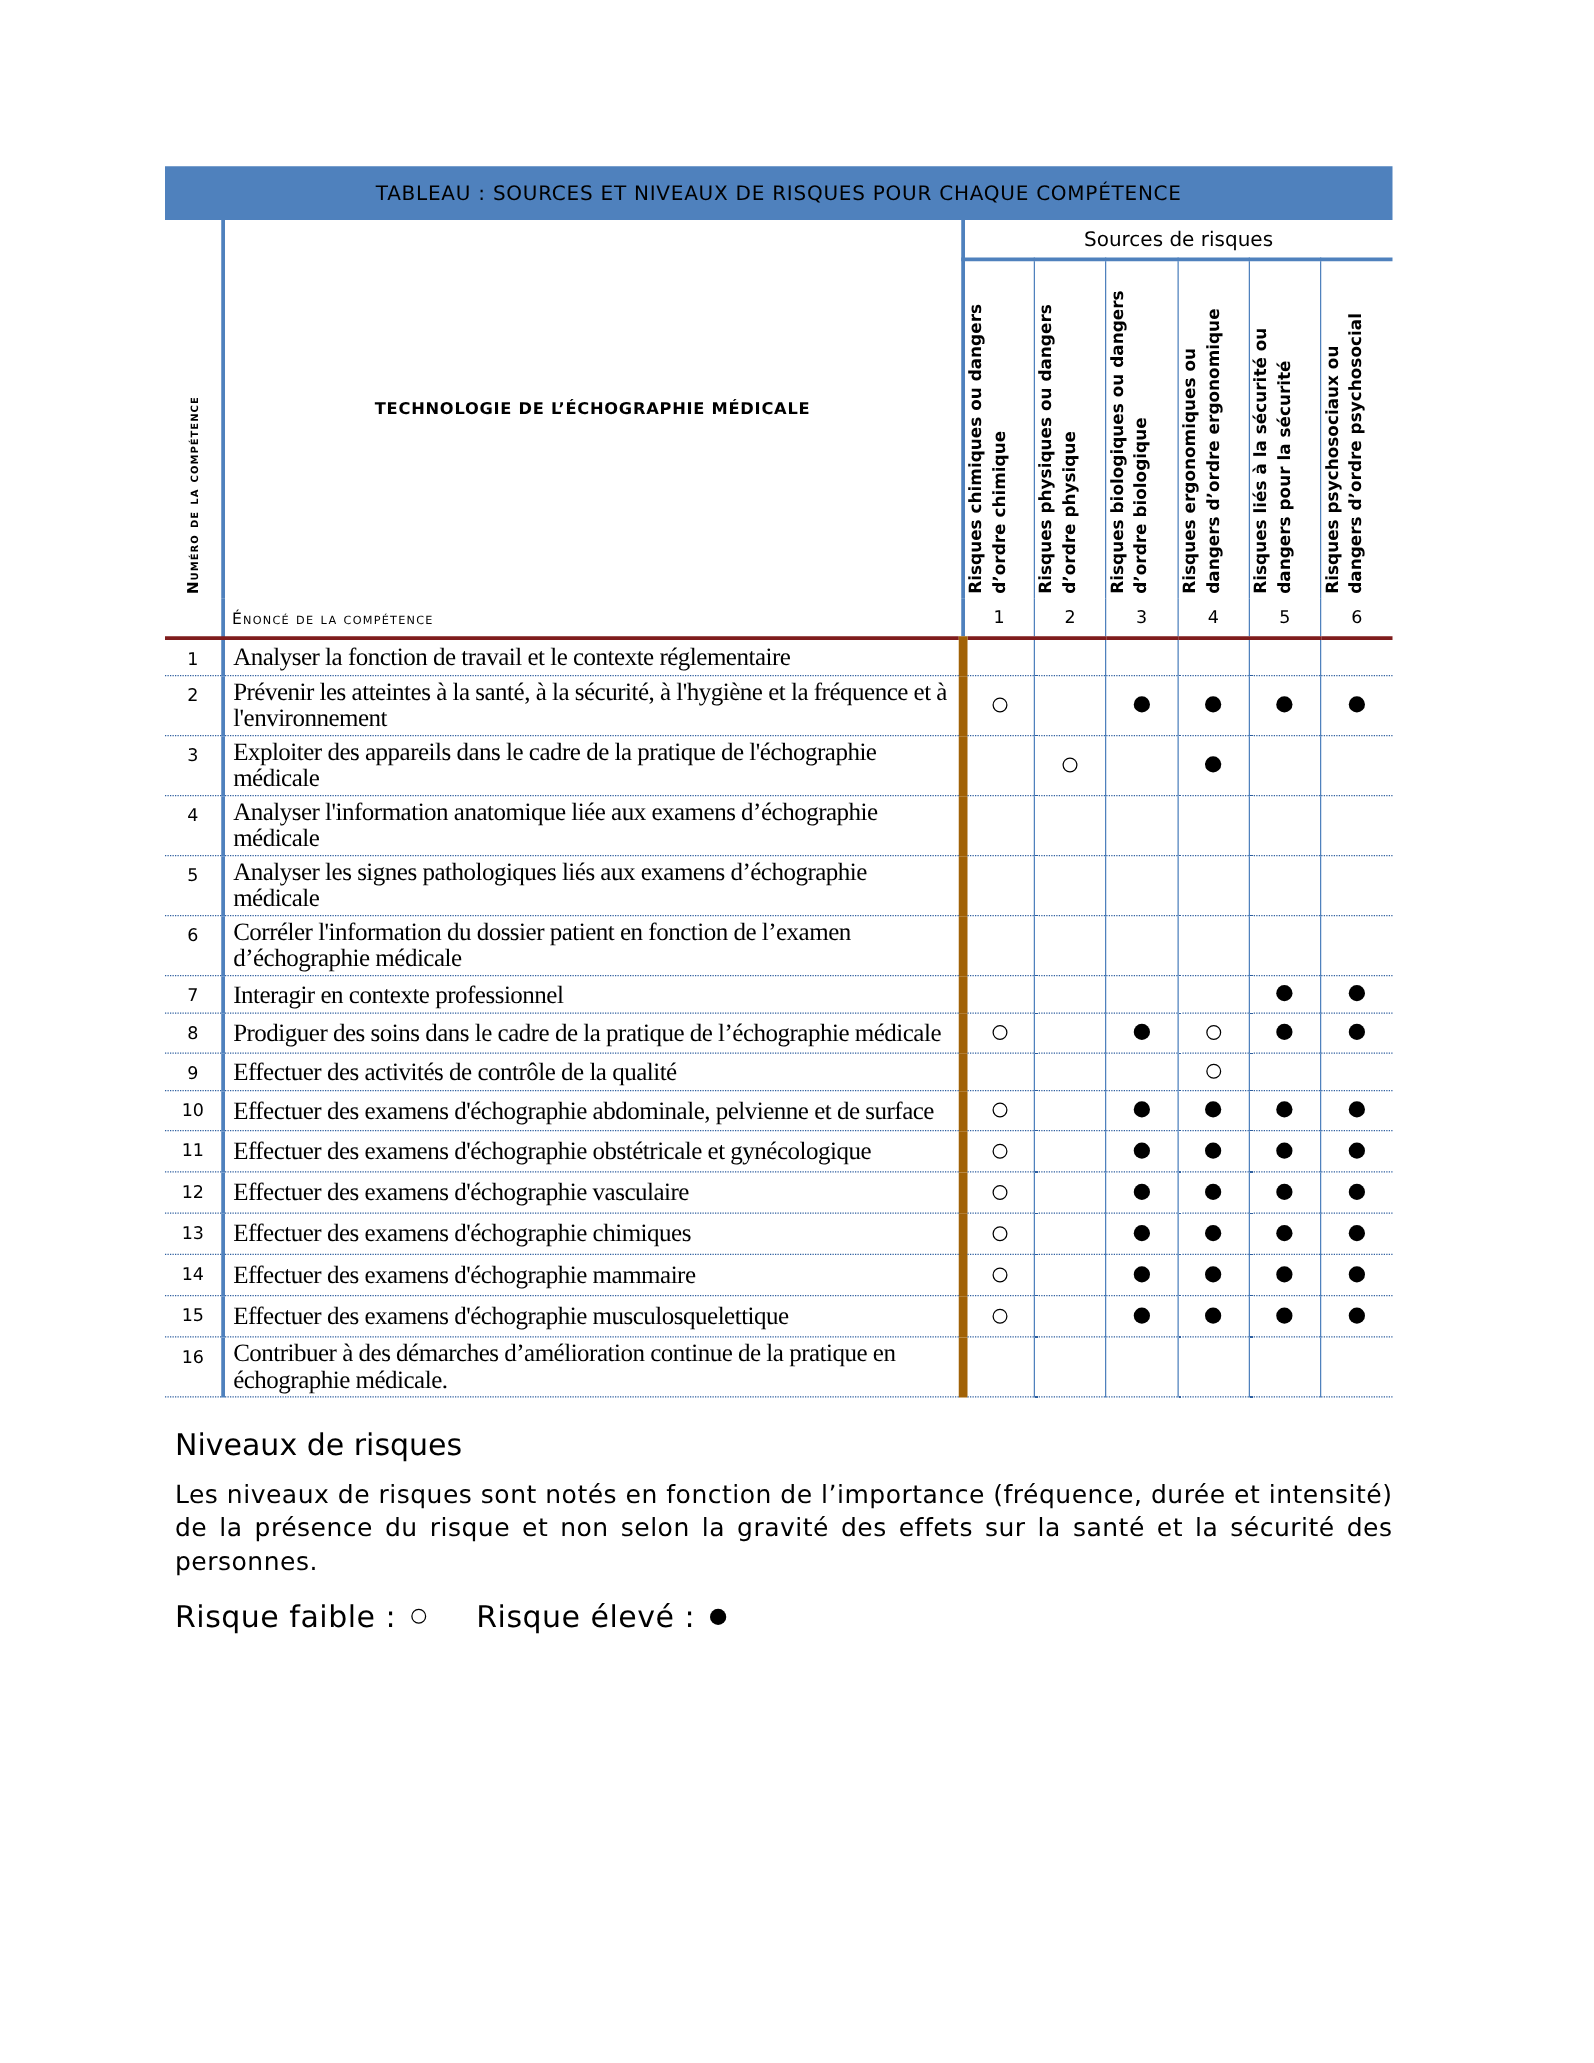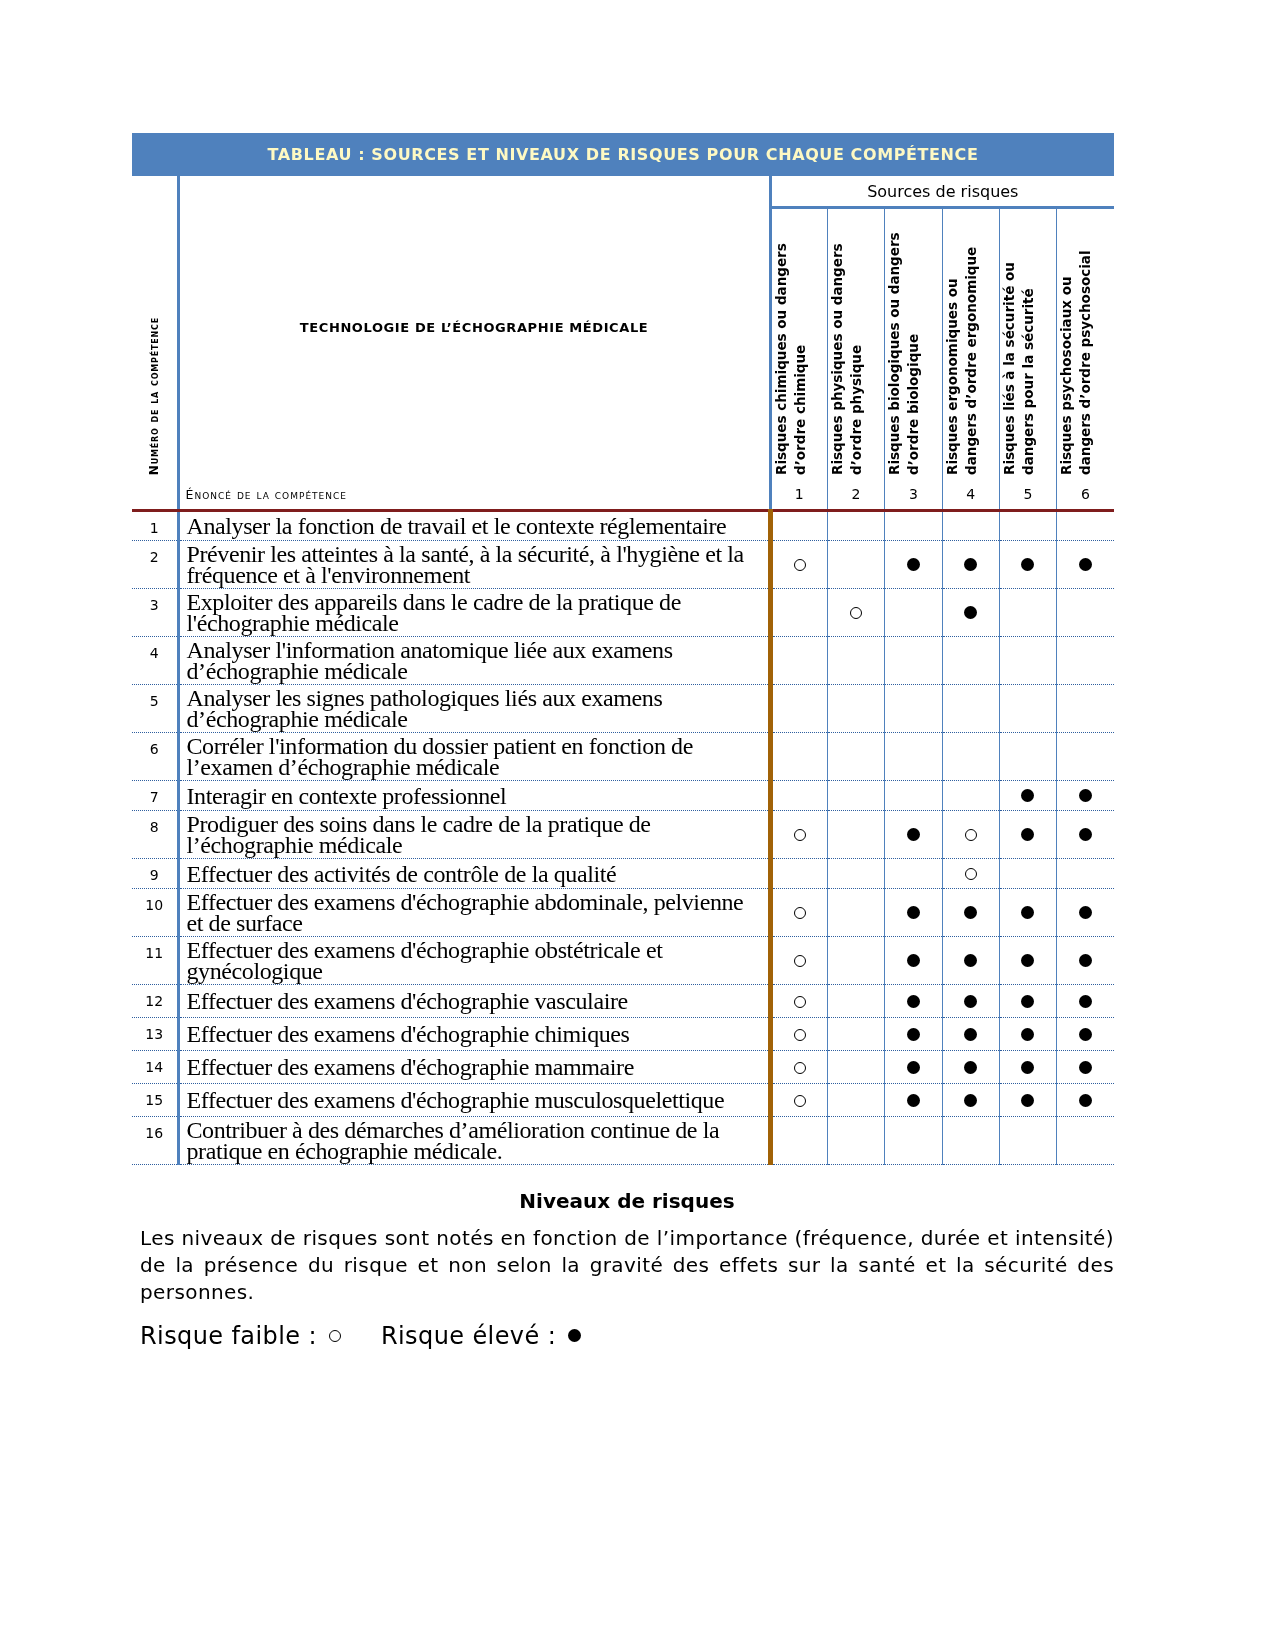--- a/index.html
+++ b/index.html
@@ -1,22 +1,22 @@
 <!DOCTYPE html>
 <html><head>
 <meta charset="utf-8">
 <style>
   html, body { margin: 0; padding: 0; background: #ffffff; }
   body { width: 1275px; height: 1650px; position: relative; font-family: "DejaVu Sans", sans-serif; color: #000; }
   .page { position: absolute; left: 132px; top: 133px; width: 982px; }
   table.risk { border-collapse: collapse; width: 982px; table-layout: fixed; }
   table.risk td, table.risk th { padding: 0; }
   .title-row th {
-    background: #4f81bd; color: #fef9c3; height: 43px;
-    font-family: "DejaVu Sans", sans-serif; font-weight: bold; font-size: 16px; letter-spacing: 0.6px;
+    background: #4f81bd; color: #000000; height: 43px;
+    font-family: "DejaVu Sans", sans-serif; font-weight: normal; font-size: 16px; letter-spacing: 0.6px;
     text-align: center;
   }
   .col-num { width: 46px; }
   .col-text { width: 592px; }
   .col-risk { width: 57.3px; }
   .num-head { border-right: 3px solid #4f81bd; vertical-align: bottom; text-align: center; }
   .num-head .vert {
     writing-mode: vertical-rl; transform: rotate(180deg);
     font-size: 12px; letter-spacing: 0.8px; white-space: nowrap; display: inline-block; padding-bottom: 8px;
     font-variant: small-caps;
@@ -38,29 +38,29 @@
     font-size: 13.5px; line-height: 19px; display: inline-block; padding: 0 0 12px 12px; height: 245px;
     text-align: left;
   }
   .enonce-row td { height: 30px; border-bottom: 3px solid #7f1d1d; }
   .enonce-label { font-size: 12.5px; letter-spacing: 1px; padding-left: 6px !important; border-right: 3px solid #4f81bd; font-variant: small-caps; }
   .enonce-num { border-right: 3px solid #4f81bd; }
   .colnum { text-align: center; font-size: 14px; border-right: 1.5px solid #4f81bd; }
   tr.data td { border-bottom: 1.3px dotted #2f5f9f; }
   td.n { text-align: center; font-size: 14px; vertical-align: top; padding-top: 8px !important; border-right: 3px solid #4f81bd; }
   td.t {
-    font-family: "Liberation Serif", "DejaVu Serif", serif; font-size: 24px; line-height: 21px;
-    padding: 3px 6px 2px 7px !important; letter-spacing: -0.4px; border-right: 5px solid #a16207;
+    font-family: "Liberation Serif", "DejaVu Serif", serif; font-size: 20px; line-height: 21px;
+    padding: 3px 6px 2px 7px !important; letter-spacing: -0.4px; border-right: 7px solid #a16207;
   }
   td.c { text-align: center; vertical-align: middle; border-right: 1.5px solid #4f81bd; font-size: 18px; }
   td.c:last-child, .risk-head:last-child, .colnum:last-child { border-right: none; }
   .dot-high { display: inline-block; width: 13px; height: 13px; border-radius: 50%; background: #000; }
   .dot-low { display: inline-block; width: 10px; height: 10px; border-radius: 50%; border: 1.5px solid #000; background: #fff; }
   .legend { margin-top: 24px; padding-left: 8px; width: 974px; }
-  .legend h2 { margin: 0 0 12px 0; font-size: 20px; font-weight: bold; text-align: center; }
+  .legend h2 { margin: 0 0 12px 0; font-size: 24px; font-weight: normal; }
   .legend p { margin: 0; font-size: 20px; line-height: 27px; text-align: justify; letter-spacing: 0.4px; }
   .legend .keys { margin-top: 14px; font-size: 24px; letter-spacing: 0.4px; }
   .legend .keys span { vertical-align: middle; }
   .legend .k { margin-right: 32px; }
   .legend .dot-low { width: 10px; height: 10px; margin-left: 4px; }
   .legend .dot-high { width: 13px; height: 13px; margin-left: 4px; }
 </style>
 </head>
 <body>
 

